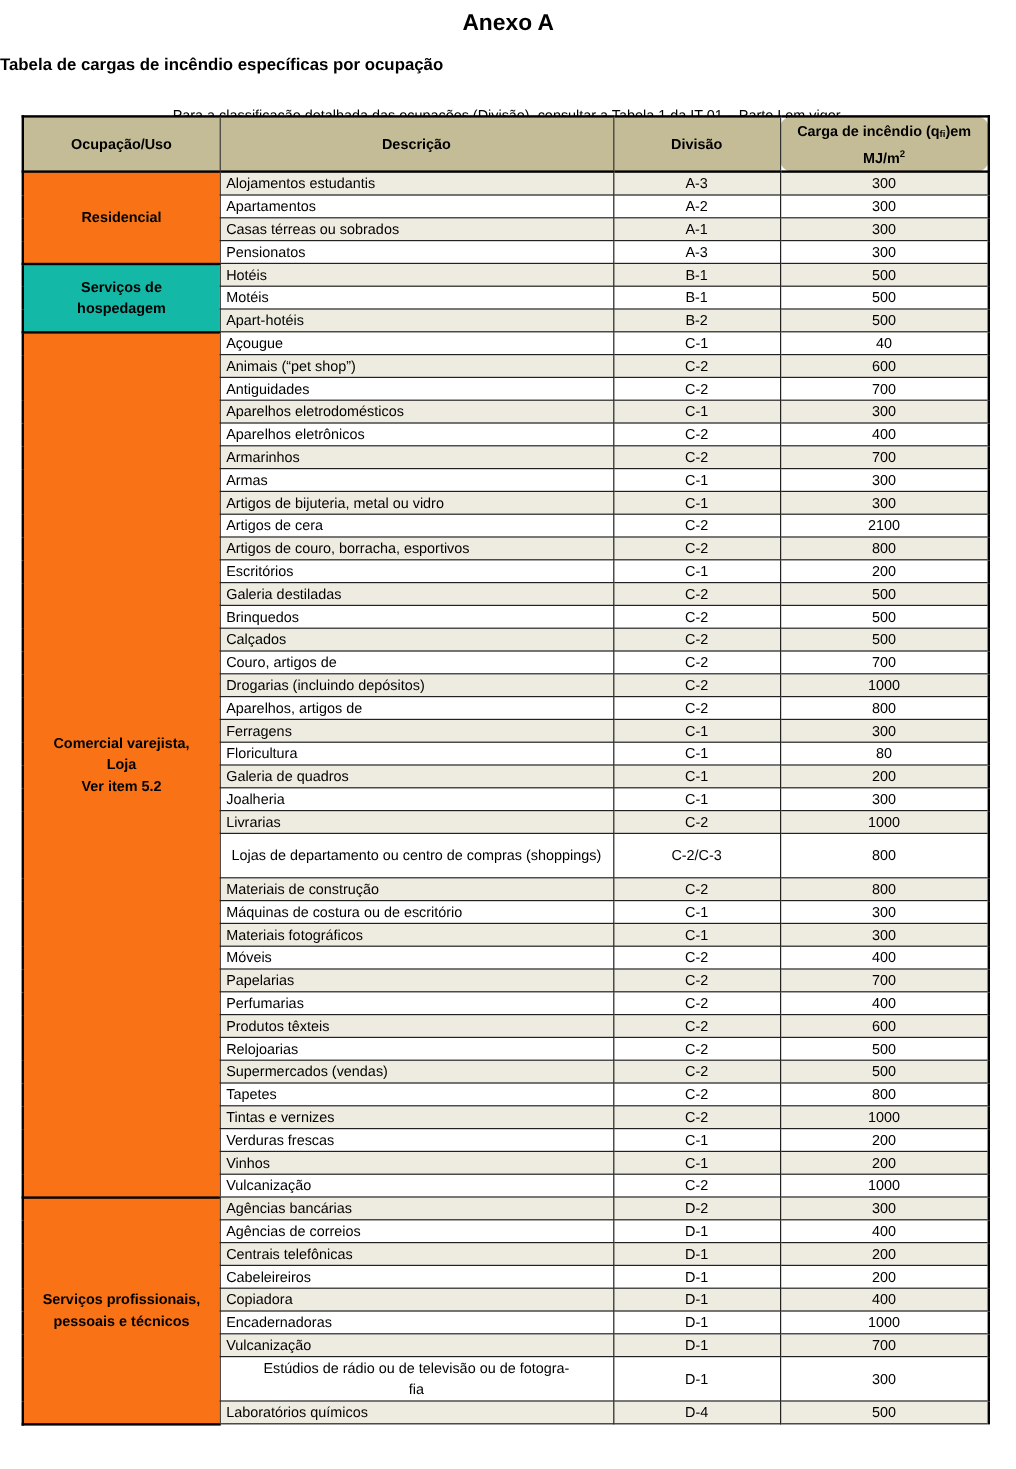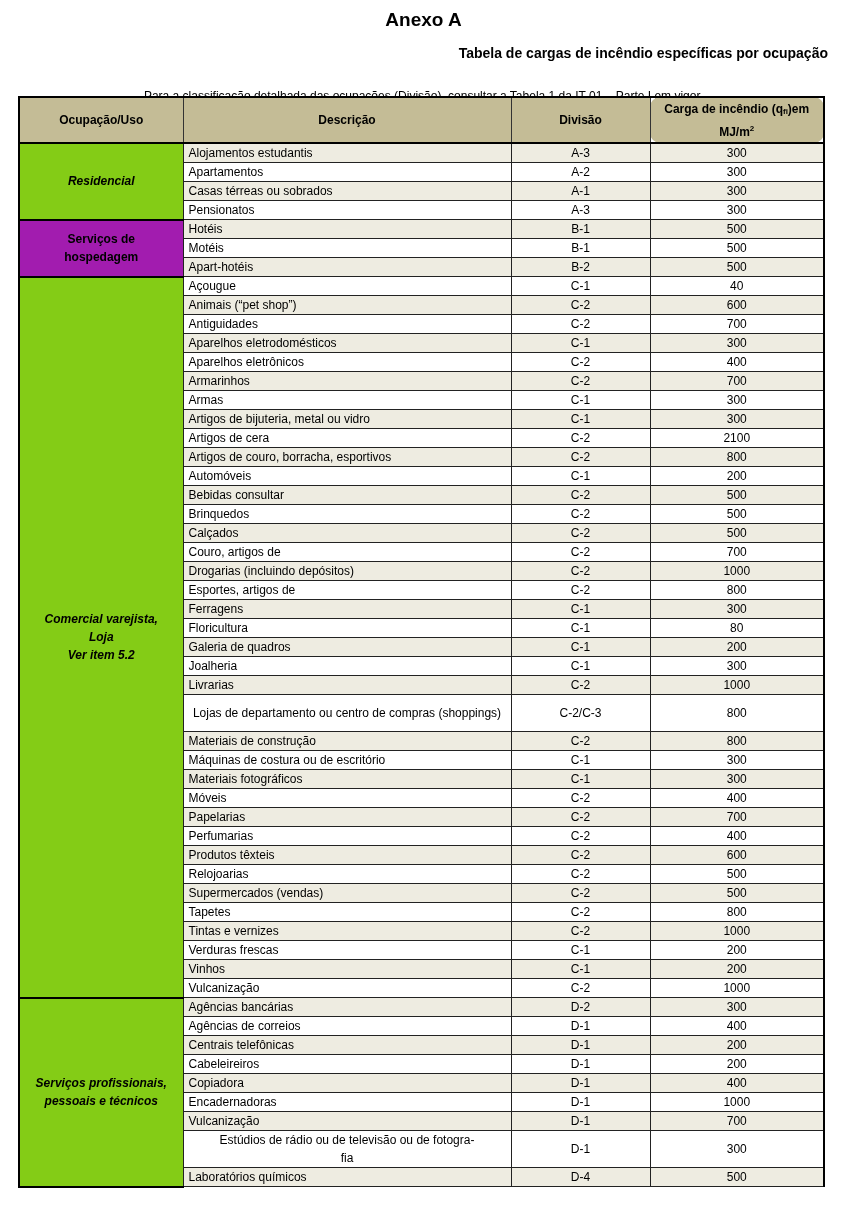--- a/index.html
+++ b/index.html
@@ -1,29 +1,29 @@
 <!DOCTYPE html>
 <html><head>
 <meta charset="utf-8">
 <style>
   html, body { margin:0; padding:0; background:#ffffff; }
   body { width:847px; height:1224px; position:relative; font-family:"Liberation Sans", sans-serif; color:#000; }
   .title { position:absolute; top:9px; left:0; width:847px; text-align:center; font-size:19px; font-weight:bold; }
-  .subtitle { position:absolute; top:45px; left:0; width:828px; text-align:right; font-size:14px; font-weight:bold; }
+  .subtitle { position:absolute; top:45px; left:0; width:828px; text-align:left; font-size:14px; font-weight:bold; }
   .note { position:absolute; top:89px; left:0; width:847px; text-align:center; font-size:12px; }
   table { position:absolute; top:96px; left:18px; width:805px; border-collapse:collapse; font-size:12px; table-layout:fixed; }
   th { background:#c4bc96; font-weight:bold; font-size:12px; height:44px; border:1px solid #333; border-top:2px solid #000; border-bottom:2px solid #000; text-align:center; padding:0 4px; line-height:18px; }
   td { border:1px solid #222; height:18px; padding:0 5px; line-height:18px; }
   td.desc { text-align:left; }
   td.div, td.carga { text-align:center; }
   td.group { font-weight:bold; text-align:center; border-left:2px solid #000; border-top:2px solid #000; border-bottom:2px solid #000; line-height:18px; }
   tr.even td.row { background:#eeece1; }
   tr.odd td.row { background:#ffffff; }
-  td.group.beige { background:#a21caf; }
-  td.group.white { background:#84cc16;font-style:italic; }
+  td.group.beige { background:#14b8a6; }
+  td.group.white { background:#f97316; }
   td.carga { border-right:2px solid #000; }
   th.first { border-left:2px solid #000; }
   th.last { border-right:2px solid #000;border-radius:10px; }
   sub { font-size:8px; vertical-align:baseline; position:relative; top:1px; }
   sup { font-size:8px; }
   tr.tall td.row { height:36px;text-align:center; }
 </style>
 </head>
 <body>
 
@@ -129,26 +129,26 @@
         <td class="row desc">Artigos de cera</td>
         <td class="row div">C-2</td>
         <td class="row carga">2100</td>
       </tr>
       <tr class="even">
         <td class="row desc">Artigos de couro, borracha, esportivos</td>
         <td class="row div">C-2</td>
         <td class="row carga">800</td>
       </tr>
       <tr class="odd">
-        <td class="row desc">Automóveis</td>
-        <td class="row div">C-1</td>
-        <td class="row carga">200</td>
-      </tr>
-      <tr class="even">
-        <td class="row desc">Bebidas consultar</td>
+        <td class="row desc">Escritórios</td>
+        <td class="row div">C-1</td>
+        <td class="row carga">200</td>
+      </tr>
+      <tr class="even">
+        <td class="row desc">Galeria destiladas</td>
         <td class="row div">C-2</td>
         <td class="row carga">500</td>
       </tr>
       <tr class="odd">
         <td class="row desc">Brinquedos</td>
         <td class="row div">C-2</td>
         <td class="row carga">500</td>
       </tr>
       <tr class="even">
         <td class="row desc">Calçados</td>
@@ -159,21 +159,21 @@
         <td class="row desc">Couro, artigos de</td>
         <td class="row div">C-2</td>
         <td class="row carga">700</td>
       </tr>
       <tr class="even">
         <td class="row desc">Drogarias (incluindo depósitos)</td>
         <td class="row div">C-2</td>
         <td class="row carga">1000</td>
       </tr>
       <tr class="odd">
-        <td class="row desc">Esportes, artigos de</td>
+        <td class="row desc">Aparelhos, artigos de</td>
         <td class="row div">C-2</td>
         <td class="row carga">800</td>
       </tr>
       <tr class="even">
         <td class="row desc">Ferragens</td>
         <td class="row div">C-1</td>
         <td class="row carga">300</td>
       </tr>
       <tr class="odd">
         <td class="row desc">Floricultura</td>

